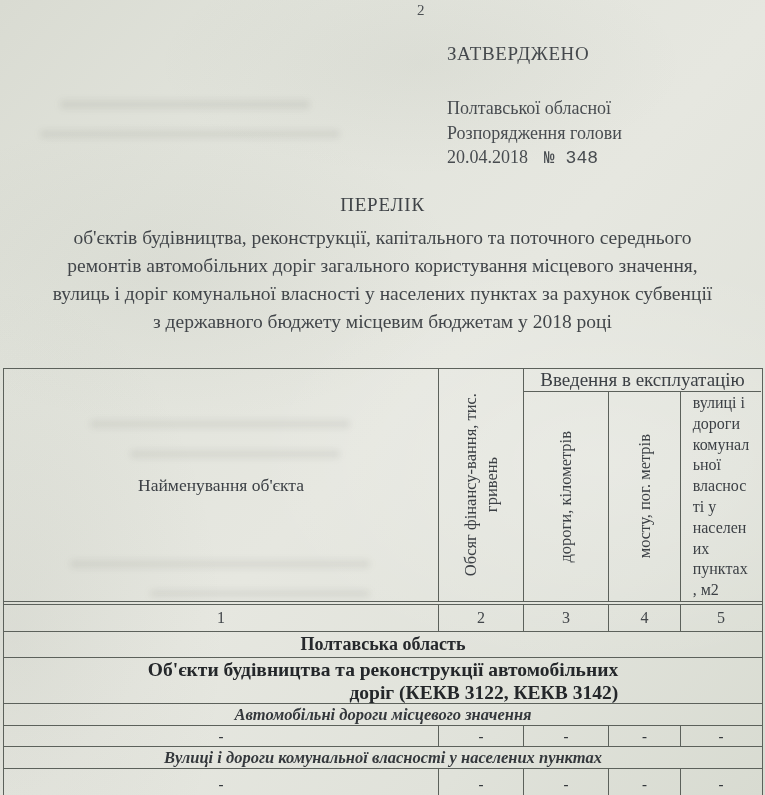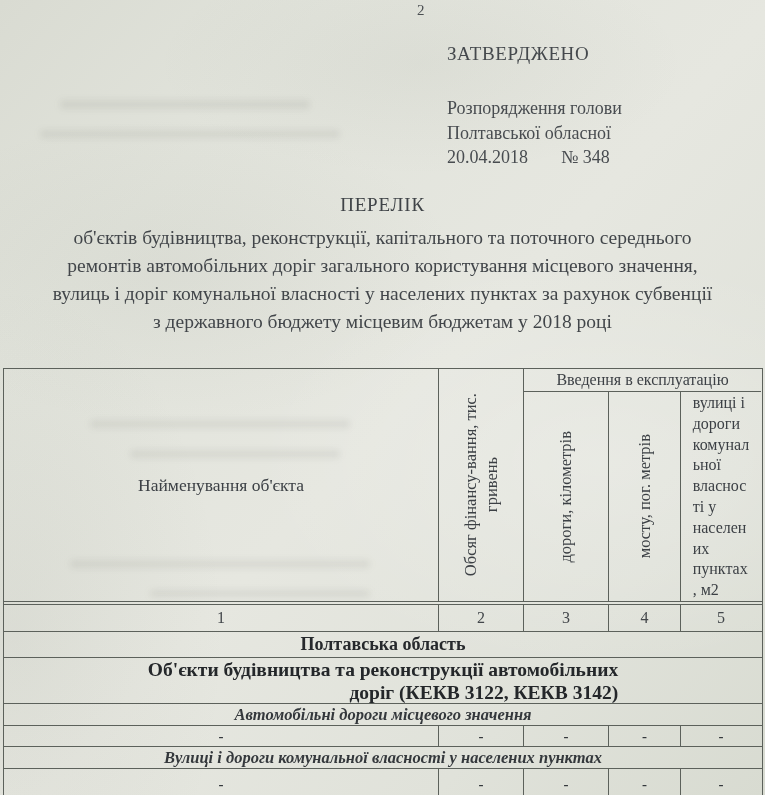--- a/index.html
+++ b/index.html
@@ -17,37 +17,37 @@
       linear-gradient(133deg,#d9dbd2 0%,#e1e3db 22%,#e6e7e0 52%,#e0e2da 78%,#d8dbd1 100%);
   }
   .ghost{position:absolute;background:rgba(95,101,88,0.10);filter:blur(3px);border-radius:4px;pointer-events:none;}
 
   .page-number{position:absolute;top:2px;left:417px;font-size:15px;color:#4b4f52;}
 
   .approved{position:absolute;top:31px;left:447px;color:#484c50;}
   .approved-title{font-size:19px;letter-spacing:0.6px;margin-bottom:31px;color:#45494d;margin-top:12px;}
   .approved-lines div{font-size:18px;line-height:24.5px;}
   .approved-dateline{font-size:18px;line-height:24.5px;}
-  .approved-docnum{margin-left:33px;}
+  .approved-docnum{margin-left:16px;font-family:Liberation Mono, monospace;}
 
   .heading{position:absolute;top:194px;left:0;width:765px;text-align:center;font-size:19px;letter-spacing:0.8px;color:#3f4347;}
   .subtitle{position:absolute;top:224px;left:52px;width:661px;text-align:center;font-size:19.5px;line-height:28px;color:#42464a;}
 
   .tbl{position:absolute;top:368px;left:3px;width:760px;box-sizing:border-box;
        border:1.5px solid #5c615b;background:transparent;color:#3c4045;}
   .tbl *{box-sizing:border-box;}
   .brd-r{border-right:1.5px solid #5c615b;}
   .brd-b{border-bottom:1.5px solid #5c615b;}
 
   .header-row{display:flex;height:233px;}
   .hc{display:flex;align-items:center;justify-content:center;text-align:center;}
   .h-name{width:435px;font-size:17.5px;}
   .h-fin{width:85px;}
   .h-group{width:237px;display:flex;flex-direction:column;}
-  .group-title{height:25.5px;display:flex;align-items:center;justify-content:center;font-size:16px;}
+  .group-title{height:25.5px;display:flex;align-items:center;justify-content:center;font-size:19px;}
   .group-cells{flex:1;display:flex;}
   .g-roads{width:85px;}
   .g-bridge{width:72px;}
   .g-streets{width:80px;font-size:16px;line-height:20.8px;white-space:pre-line;text-align:left;
              display:flex;align-items:flex-start;justify-content:center;padding-top:1px;}
   .vtext{writing-mode:vertical-rl;transform:rotate(180deg);white-space:pre-line;
          text-align:center;font-size:16.5px;line-height:1.3;}
 
   .dbl-spacer{height:3px;border-bottom:1.5px solid #5c615b;}
 
@@ -78,22 +78,22 @@
   <div class="ghost" style="top:420px;left:90px;width:260px;height:8px;"></div>
   <div class="ghost" style="top:450px;left:130px;width:210px;height:8px;"></div>
   <div class="ghost" style="top:560px;left:70px;width:300px;height:8px;"></div>
   <div class="ghost" style="top:590px;left:150px;width:220px;height:7px;"></div>
 
   <div class="page-number">2</div>
 
   <div class="approved">
     <div class="approved-title">ЗАТВЕРДЖЕНО</div>
     <div class="approved-lines">
+      <div>Полтавської обласної</div>
       <div>Розпорядження голови</div>
-      <div>Полтавської обласної</div>
     </div>
     <div class="approved-dateline">
       <span>20.04.2018</span><span class="approved-docnum">№ 348</span>
     </div>
   </div>
 
   <div class="heading">ПЕРЕЛІК</div>
   <div class="subtitle">об'єктів будівництва, реконструкції, капітального та поточного середнього ремонтів автомобільних доріг загального користування місцевого значення, вулиць і доріг комунальної власності у населених пунктах за рахунок субвенції з державного бюджету місцевим бюджетам у 2018 році</div>
 
   <div class="tbl">

